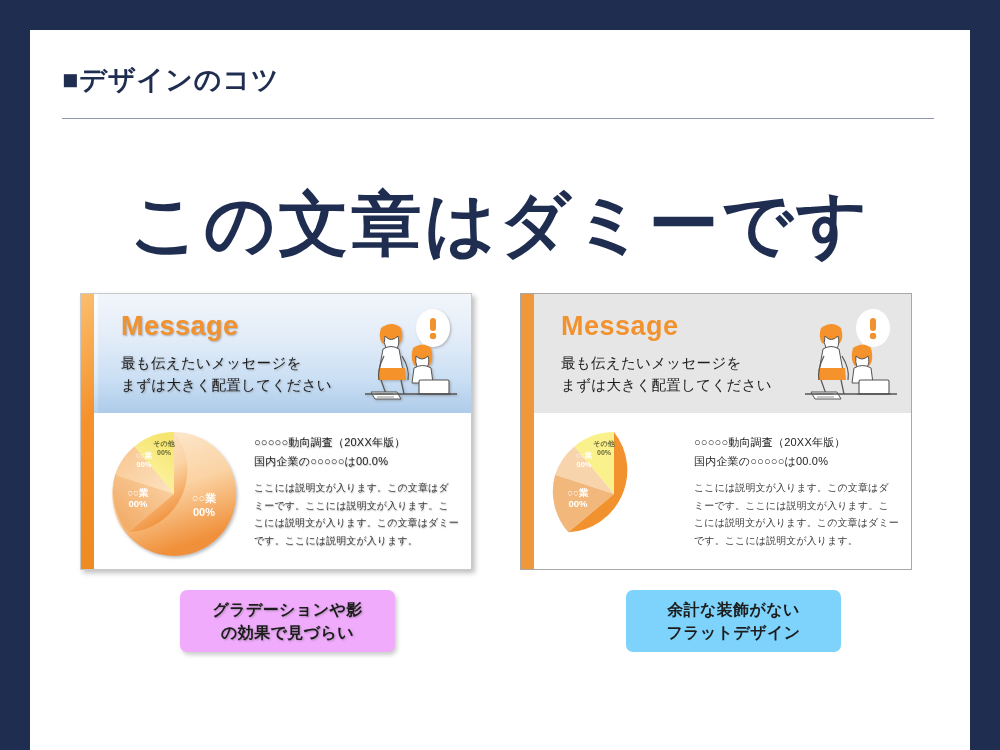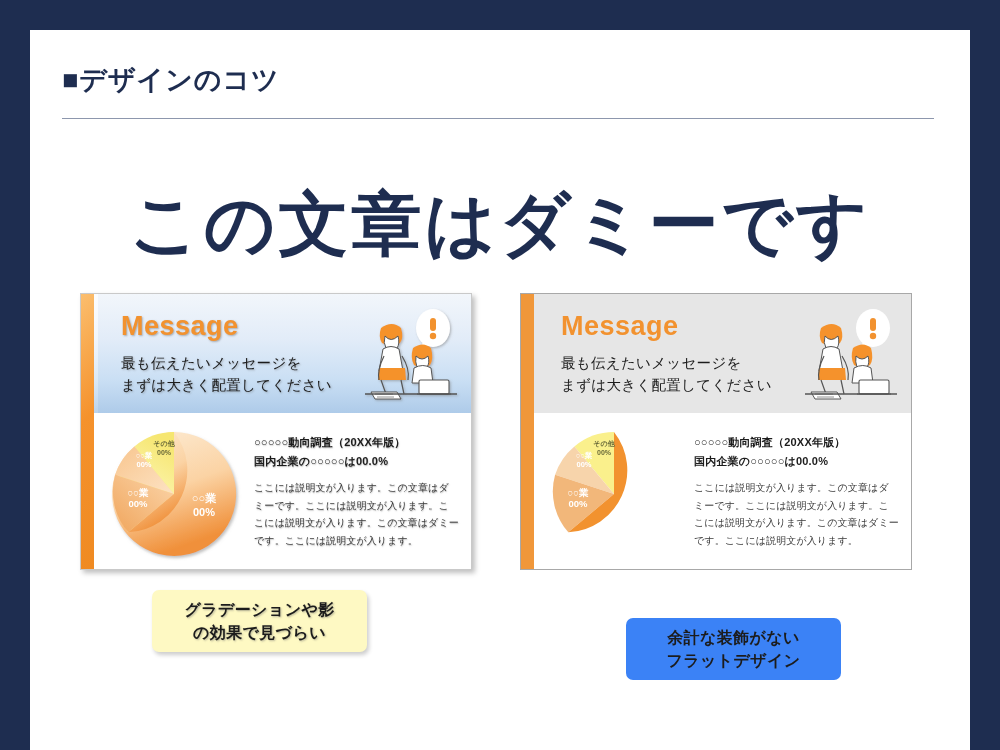--- a/index.html
+++ b/index.html
@@ -68,43 +68,43 @@
   }
   .card.left .msg-sub { text-shadow:1px 1px 2px rgba(90,90,90,.4); }
 
   .illo { position:absolute; right:10px; top:12px; width:120px; height:100px; }
 
   
   .card-body { position:absolute; left:13px; right:0; top:119px; bottom:0; background:#fff; }
   .pie-wrap { position:absolute; left:8px; top:6px; width:152px; height:150px; }
   .txt-wrap { position:absolute; left:160px; top:20px; right:12px; }
   .txt-head {
-    font-size:11px; font-weight:bold; color:#1c1c1c;
+    font-size:11px; font-weight:normal; color:#1c1c1c;
     line-height:1.7; letter-spacing:0.2px;
   }
   .txt-body {
     margin-top:9px;
     font-size:10px; color:#3a3a3a; line-height:1.75; letter-spacing:0.1px;
   }
   .card.left .txt-head, .card.left .txt-body { text-shadow:0.5px 0.5px 1.2px rgba(120,120,120,.5); }
 
   
   .caption {
     position:absolute; top:560px;
     width:215px; height:62px;
     border-radius:7px;
     display:flex; align-items:center; justify-content:center;
     text-align:center;
     font-size:16px; font-weight:bold; line-height:1.45;
     letter-spacing:0.4px; color:#1c1c1c;
     white-space:pre-line;
   }
-  .caption.left  { left:122px; background:#fef9c3; box-shadow:2px 3px 4px rgba(0,0,0,.2);
+  .caption.left  { left:150px; background:#f0abfc; box-shadow:2px 3px 4px rgba(0,0,0,.2);
                    text-shadow:1px 1px 2px rgba(100,100,100,.45); }
-  .caption.right { left:596px; background:#3b82f6;margin-top:28px; }
+  .caption.right { left:596px; background:#7dd3fc; }
 </style>
 </head>
 <body>
 
 <div class="slide">
 
   <div class="header">
     <div class="header-title">■デザインのコツ</div>
   </div>
   <div class="header-rule"></div>

